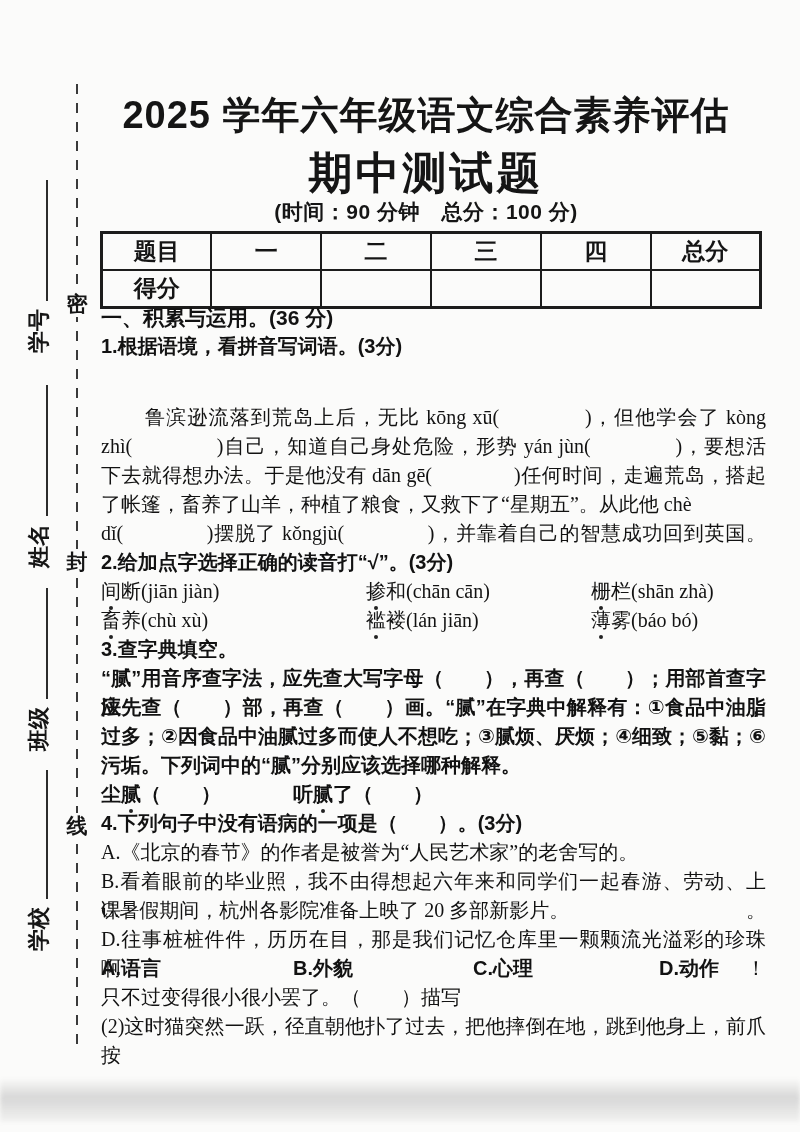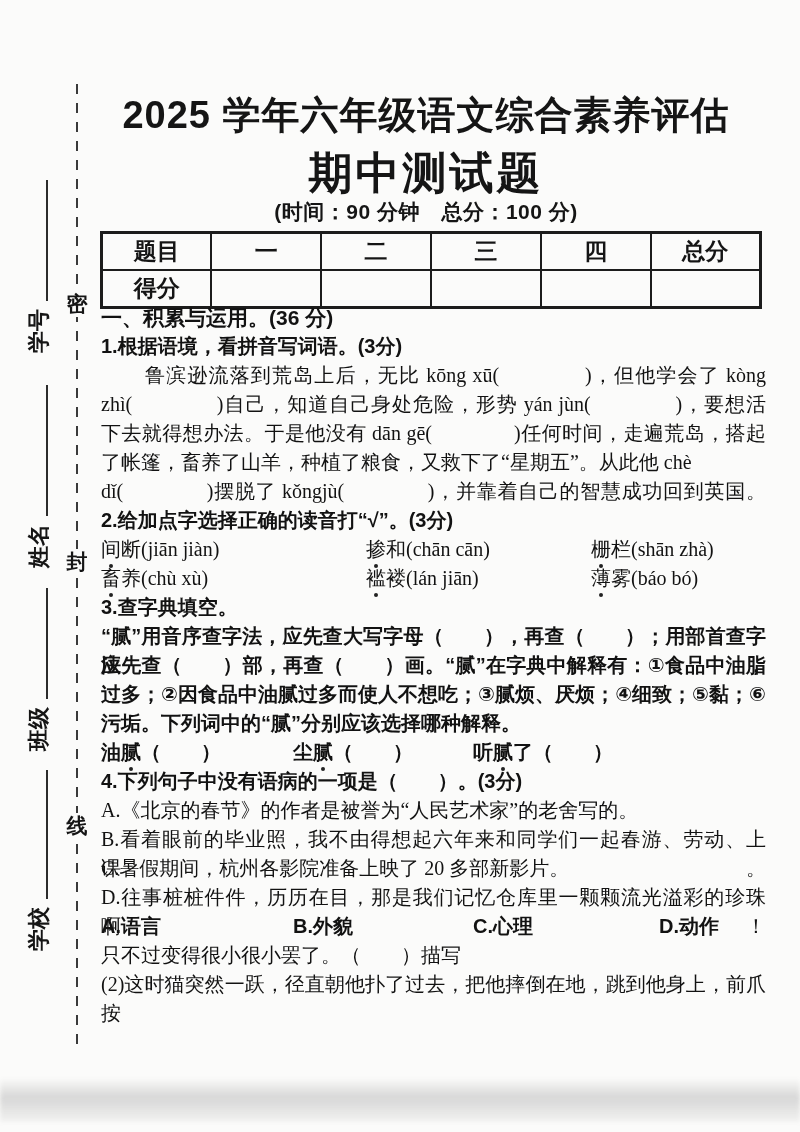--- a/index.html
+++ b/index.html
@@ -44,21 +44,21 @@
   .content{
     position:absolute;left:101px;top:303px;width:665px;
     font-size:20px;color:#121212;
   }
   .ln{height:29px;line-height:29px;white-space:nowrap;overflow:visible;}
   .j{white-space:normal;text-align:justify;text-align-last:justify;}
   .hei{font-family:"Liberation Sans","DejaVu Sans",sans-serif;font-weight:700;}
   .kai{font-family:"Liberation Serif","DejaVu Serif",serif;font-weight:400;}
   .song{font-family:"Liberation Serif","DejaVu Serif",serif;font-weight:500;}
   .sec{font-size:21px;}
-  .indent{padding-left:44px;}
+  .indent{padding-left:44px;margin-top:42px;}
   .grid3{display:grid;grid-template-columns:265px 225px 1fr;}
   .grid4{display:grid;grid-template-columns:192px 180px 186px 1fr;}
   
   .dot{position:relative;display:inline-block;}
   .dot::after{
     content:"";position:absolute;left:50%;bottom:-4px;transform:translateX(-50%);
     width:4px;height:4px;border-radius:50%;background:#222;
   }
   
   .bottom-shadow{
@@ -141,21 +141,20 @@
     <span><span class="dot">褴</span><span>褛(lán jiān)</span></span>
     <span><span class="dot">薄</span><span>雾(báo bó)</span></span>
   </div>
 
   <div class="ln hei">3.查字典填空。</div>
   <div class="ln hei j">“腻”用音序查字法，应先查大写字母（　　），再查（　　）；用部首查字法，</div>
   <div class="ln hei j">应先查（　　）部，再查（　　）画。“腻”在字典中解释有：①食品中油脂</div>
   <div class="ln hei j">过多；②因食品中油腻过多而使人不想吃；③腻烦、厌烦；④细致；⑤黏；⑥</div>
   <div class="ln hei">污垢。下列词中的“腻”分别应该选择哪种解释。</div>
   <div class="ln hei grid4">
-    <span><span>油</span><span class="dot">腻</span><span>（　　）</span></span>
     <span><span>尘</span><span class="dot">腻</span><span>（　　）</span></span>
     <span><span>听</span><span class="dot">腻</span><span>了（　　）</span></span>
   </div>
 
   <div class="ln hei">4.下列句子中没有语病的一项是（　　）。(3分)</div>
   <div class="ln kai">A.《北京的春节》的作者是被誉为“人民艺术家”的老舍写的。</div>
   <div class="ln kai j">B.看着眼前的毕业照，我不由得想起六年来和同学们一起春游、劳动、上课。</div>
   <div class="ln kai">C.暑假期间，杭州各影院准备上映了 20 多部新影片。</div>
   <div class="ln kai j">D.往事桩桩件件，历历在目，那是我们记忆仓库里一颗颗流光溢彩的珍珠啊！</div>
 

